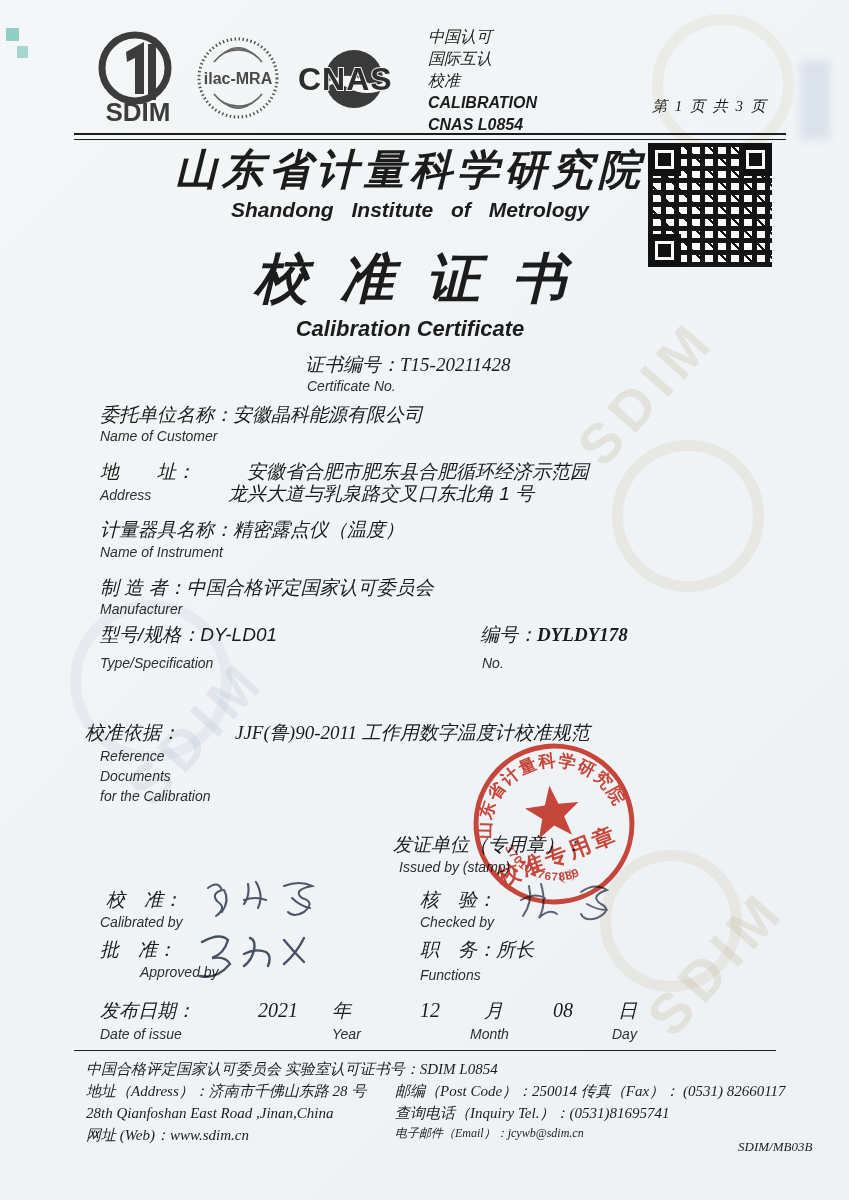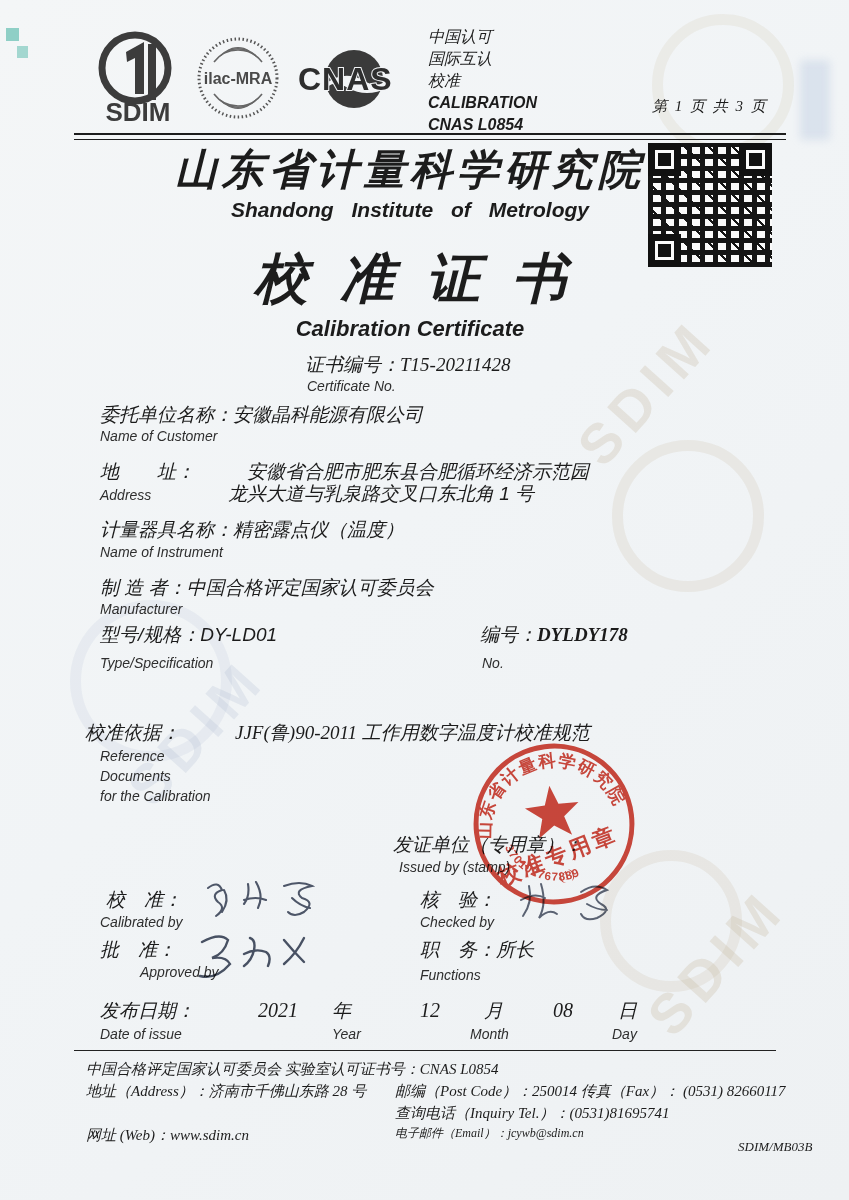--- a/index.html
+++ b/index.html
@@ -209,21 +209,22 @@
   <div class="t sub" style="left:332px;top:1026px;">Year</div>
   <div class="t serif" style="left:420px;top:999px;font-size:20px;">12</div>
   <div class="t lbl" style="left:484px;top:1000px;">月</div>
   <div class="t sub" style="left:470px;top:1026px;">Month</div>
   <div class="t serif" style="left:553px;top:999px;font-size:20px;">08</div>
   <div class="t lbl" style="left:618px;top:1000px;">日</div>
   <div class="t sub" style="left:612px;top:1026px;">Day</div>
 
   <div class="rule-footer"></div>
 
-  <div class="t serif" style="left:86px;top:1061px;font-size:15px;">中国合格评定国家认可委员会  实验室认可证书号：CNAS L0854</div>
+  <div class="t serif" style="left:86px;top:1061px;font-size:15px;">中国合格评定国家认可委员会  实验室认可证书号：SDIM L0854</div>
   <div class="t serif" style="left:86px;top:1083px;font-size:15px;text-align:center;">地址（Address）：济南市千佛山东路 28 号</div>
   <div class="t serif" style="left:395px;top:1083px;font-size:15px;">邮编（Post Code）：250014 传真（Fax）： (0531) 82660117</div>
+  <div class="t serif" style="left:86px;top:1105px;font-size:15px;">28th Qianfoshan East Road ,Jinan,China</div>
   <div class="t serif" style="left:395px;top:1105px;font-size:15px;">查询电话（Inquiry Tel.）：(0531)81695741</div>
   <div class="t serif" style="left:86px;top:1127px;font-size:15px;">网址 (Web)：www.sdim.cn</div>
   <div class="t serif" style="left:395px;top:1127px;font-size:12px;">电子邮件（Email）：jcywb@sdim.cn</div>
   <div class="t serif" style="left:738px;top:1140px;font-size:13px;">SDIM/MB03B</div>
 
 </div>
 
 </body></html>

